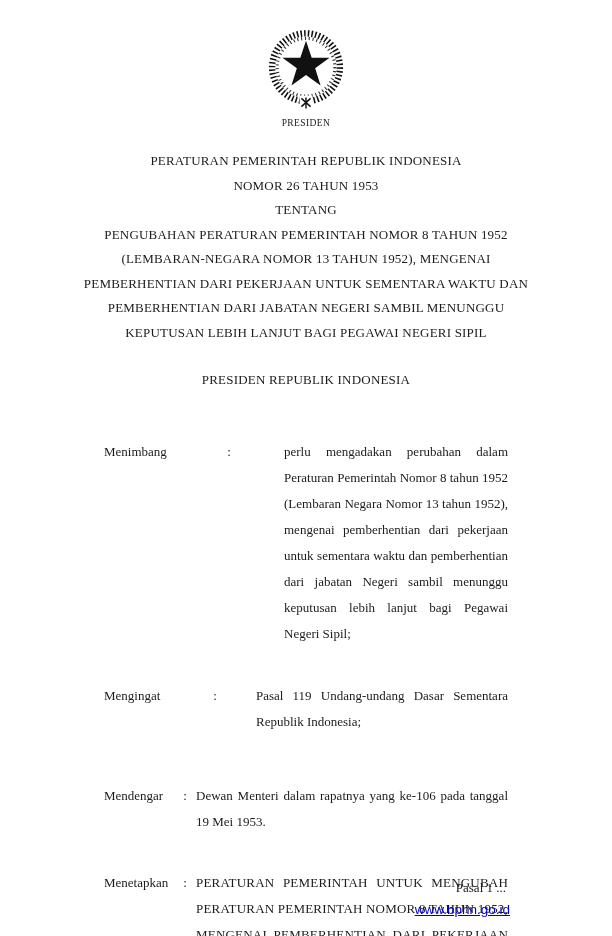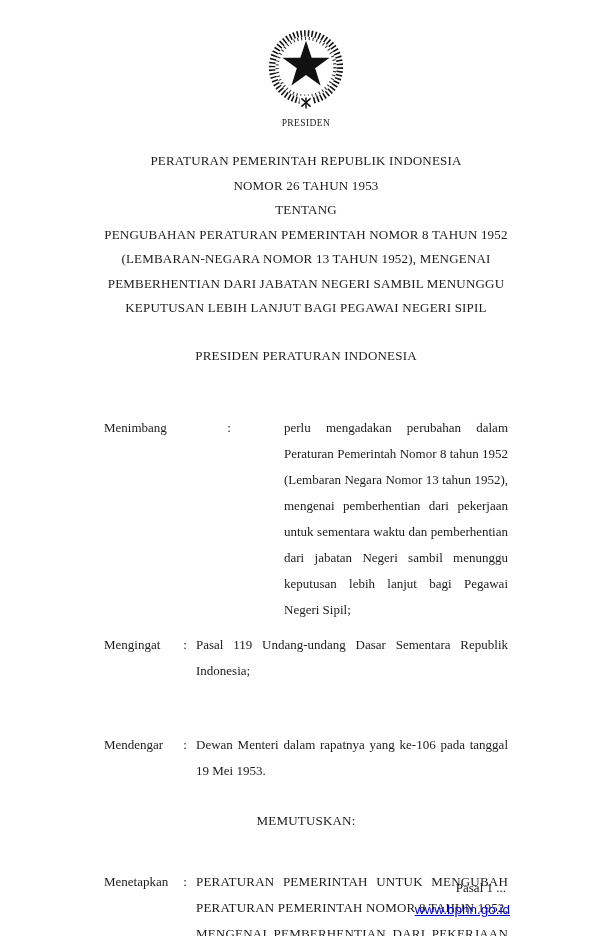--- a/index.html
+++ b/index.html
@@ -13,21 +13,21 @@
   .caption-line{font-size:9.5px;line-height:12px;letter-spacing:.4px;color:#1b1b1b;}
   .caption-block{margin-top:3px;}
   .title-block{margin-top:20px;text-align:center;font-size:13px;line-height:24.5px;letter-spacing:.2px;}
   .salutation{text-align:center;margin-top:27px;font-size:13px;line-height:16px;letter-spacing:.2px;}
   .content{padding:0 72px;box-sizing:border-box;}
   .row{display:flex;font-size:13px;line-height:26px;}
   .row-label{width:70px;flex:none;}
   .row-colon{width:22px;flex:none;text-align:center;}
   .row-body{flex:1;text-align:justify;text-align-last:left;}
   .row-menimbang{margin-top:51px;gap:44px;}
-  .row-mengingat{margin-top:9px;}
+  .row-mengingat{margin-top:36px;gap:30px;}
   .row-mendengar{margin-top:48px;}
   .memutuskan{text-align:center;font-size:13px;line-height:26px;margin-top:24px;letter-spacing:.2px;}
   .row-menetapkan{margin-top:35px;}
   .row-menetapkan .row-body{letter-spacing:.2px;}
   .footer{position:absolute;left:0;right:0;bottom:18px;padding:0 70px;text-align:right;}
   .pasal-continuation{font-size:13px;line-height:18px;margin-right:4px;}
   .site-link{
     display:inline-block;margin-top:5px;
     font-family:"Liberation Sans", sans-serif;font-size:13.5px;
     text-decoration:underline;cursor:pointer;
@@ -56,25 +56,26 @@
       <div class="caption-line">PRESIDEN</div>
     </div>
   </div>
 
   <div class="title-block">
     <div>PERATURAN PEMERINTAH REPUBLIK INDONESIA</div>
     <div>NOMOR 26 TAHUN 1953</div>
     <div>TENTANG</div>
     <div>PENGUBAHAN PERATURAN PEMERINTAH NOMOR 8 TAHUN 1952</div>
     <div>(LEMBARAN-NEGARA NOMOR 13 TAHUN 1952), MENGENAI</div>
+    <div>PEMBERHENTIAN DARI PEKERJAAN UNTUK SEMENTARA WAKTU DAN</div>
     <div>PEMBERHENTIAN DARI JABATAN NEGERI SAMBIL MENUNGGU</div>
     <div>KEPUTUSAN LEBIH LANJUT BAGI PEGAWAI NEGERI SIPIL</div>
   </div>
 
-  <div class="salutation">PRESIDEN PERATURAN INDONESIA</div>
+  <div class="salutation">PRESIDEN REPUBLIK INDONESIA</div>
 
   <div class="content">
 
     <div class="row row-menimbang">
       <div class="row-label">Menimbang</div>
       <div class="row-colon">:</div>
       <div class="row-body">perlu mengadakan perubahan dalam Peraturan Pemerintah  Nomor 8 tahun 1952 (Lembaran Negara Nomor 13 tahun 1952), mengenai pemberhentian dari pekerjaan untuk sementara waktu dan pemberhentian dari jabatan Negeri sambil menunggu keputusan lebih lanjut bagi Pegawai Negeri Sipil;</div>
     </div>
 
     <div class="row row-mengingat">
@@ -82,21 +83,20 @@
       <div class="row-colon">:</div>
       <div class="row-body">Pasal 119 Undang-undang Dasar Sementara Republik Indonesia;</div>
     </div>
 
     <div class="row row-mendengar">
       <div class="row-label">Mendengar</div>
       <div class="row-colon">:</div>
       <div class="row-body">Dewan Menteri dalam rapatnya yang ke-106 pada tanggal 19 Mei 1953.</div>
     </div>
 
-    <div class="memutuskan">MEMUTUSKAN:</div>
 
     <div class="row row-menetapkan">
       <div class="row-label">Menetapkan</div>
       <div class="row-colon">:</div>
       <div class="row-body">PERATURAN PEMERINTAH UNTUK MENGUBAH PERATURAN PEMERINTAH NOMOR 8 TAHUN 1952, MENGENAI PEMBERHENTIAN DARI PEKERJAAN UNTUK SEMENTARA WAKTU DAN PEMBERHENTIAN DARI JABATAN NEGERI SAMBIL MENUNGGU KEPUTUSAN LEBIH LANJUT BAGI PEGAWAI NEGERI SIPIL.</div>
     </div>
 
   </div>
 
   <div class="footer">

